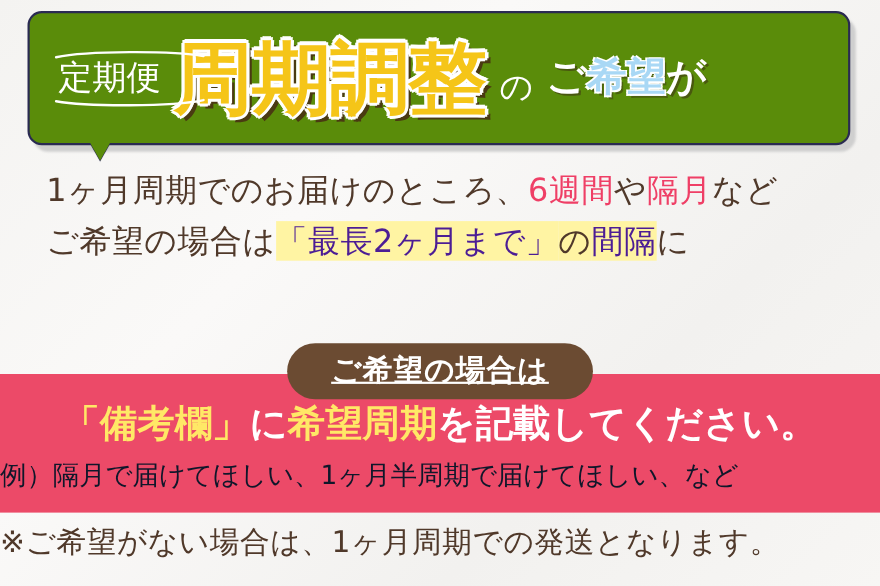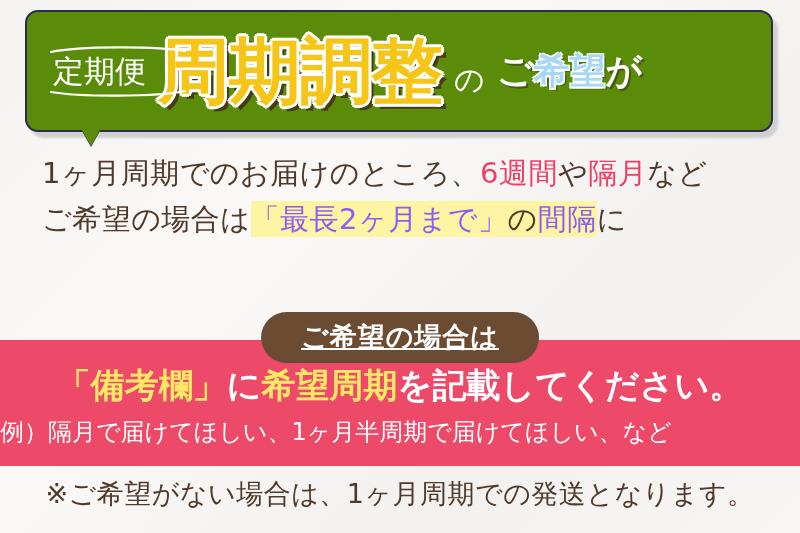--- a/index.html
+++ b/index.html
@@ -163,21 +163,21 @@
   .body-line {
     color: #50392a;
     font-size: 29px;
     line-height: 46px;
     letter-spacing: 0.5px;
     white-space: nowrap;
   }
   .hl-pink { color: #ef3f66; }
   .hl-yellow-bg {
     background: #fff4a3;
-    color: #8b5cf6;
+    color: #4c1d95;
     padding: 1px 0;
     box-decoration-break: clone;
   }
   .hl-yellow-bg-dark {
     background: #fff4a3;
     color: #50392a;
     padding: 1px 0;
   }
 
   
@@ -224,32 +224,31 @@
   }
   .pink-yellow { color: #ffe866; }
   .pink-example {
     position: absolute;
     left: 0;
     top: 80px;
     width: 643px;
     text-align: center;
     font-size: 24px;
     line-height: 1;
-    color: #ffffff;
+    color: #0f172a;
     white-space: nowrap;
     letter-spacing: 0px;
   }
 
   
   .footer-note {
     position: absolute;
     left: 0;
     top: 480px;
     width: 800px;
-    text-align: center;
     color: #50392a;
     font-size: 27px;
     line-height: 1;
     white-space: nowrap;
     letter-spacing: 0.5px;
   }
 </style>
 </head>
 <body>
 

